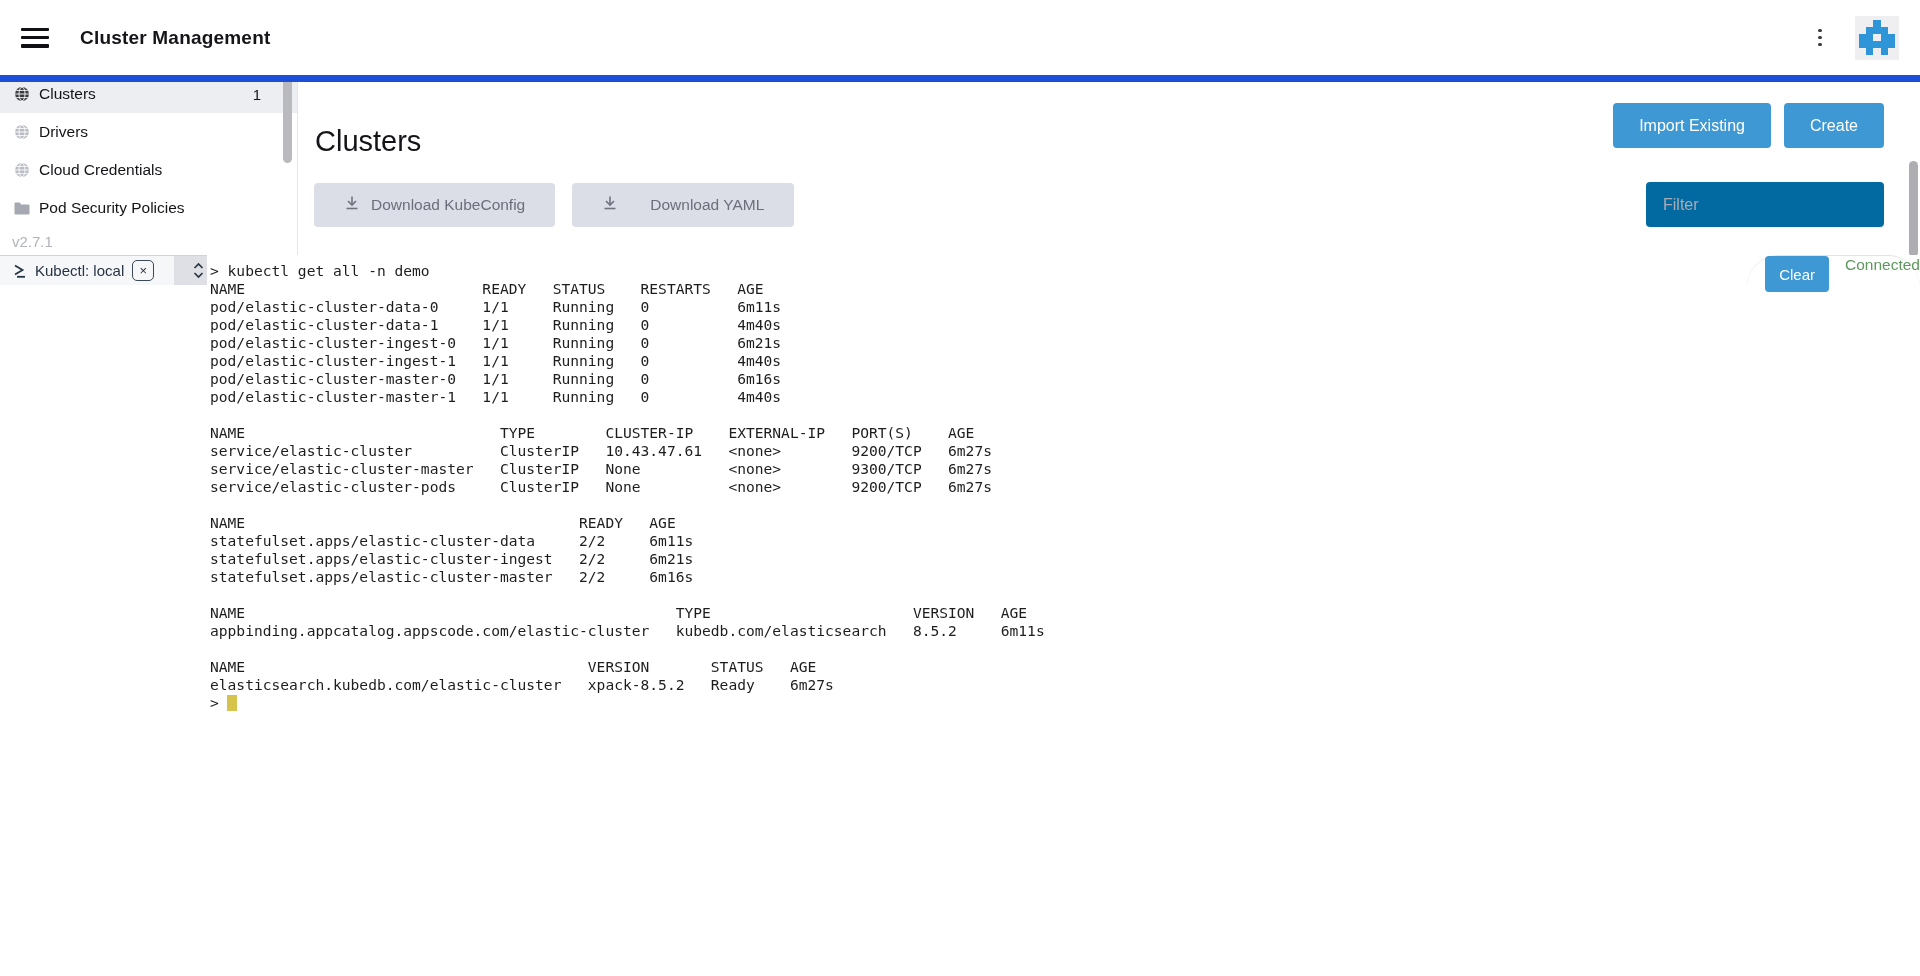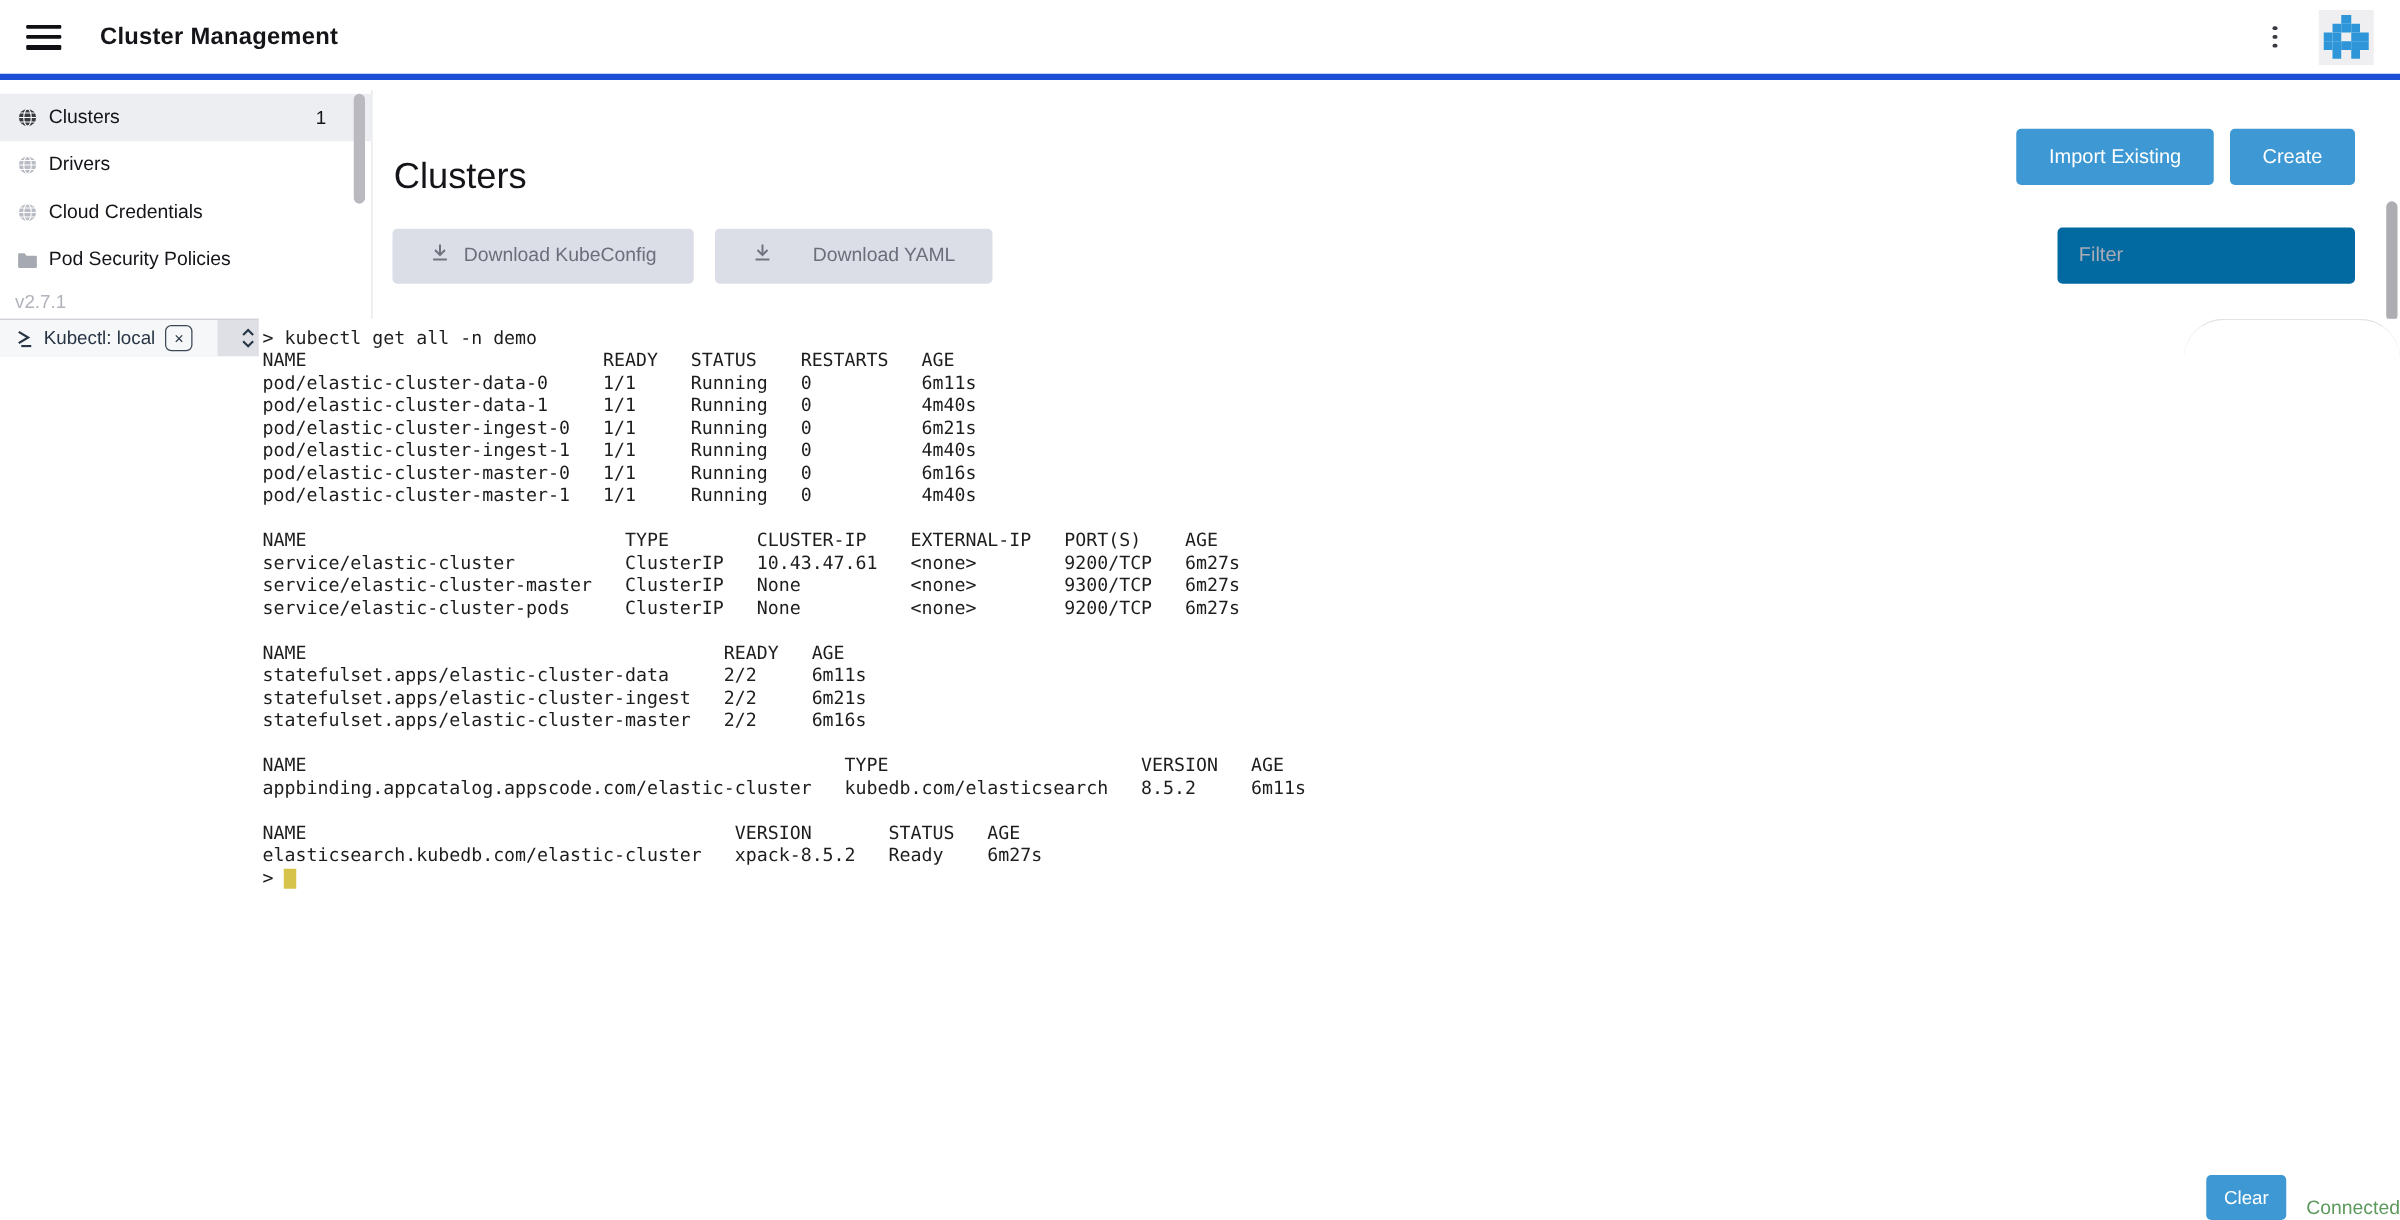--- a/index.html
+++ b/index.html
@@ -10,22 +10,22 @@
   *{box-sizing:border-box;}
   html,body{margin:0;padding:0;}
   body{
     width:1920px;height:976px;position:relative;overflow:hidden;
     background:#ffffff;color:#141419;
     font-family:"Liberation Sans", sans-serif;
   }
 
   
   .app-header{
-    position:absolute;top:0;left:0;right:0;height:64px;background:#fff;
-    border-bottom:5px solid #1d4ed8;display:flex;align-items:center;z-index:40;
+    position:absolute;top:0;left:0;right:0;height:82px;background:#fff;
+    border-bottom:7px solid #1d4ed8;display:flex;align-items:center;z-index:40;
   }
   .hamburger{margin-left:21px;width:28px;height:20px;display:flex;flex-direction:column;justify-content:space-between;cursor:pointer;border:none;background:none;padding:0;}
   .hamburger span{display:block;height:3.6px;background:#0f0f14;border-radius:1px;}
   .app-title{margin-left:31px;font-size:19px;font-weight:700;color:#141419;letter-spacing:.2px;}
   .header-right{margin-left:auto;display:flex;align-items:center;margin-right:21px;}
   .kebab{width:26px;height:30px;display:flex;flex-direction:column;align-items:center;justify-content:center;gap:3.5px;margin-right:22px;cursor:pointer;border:none;background:none;}
   .kebab i{width:3.6px;height:3.6px;background:#3a3a42;border-radius:50%;}
   .avatar{width:44px;height:44px;background:#efeff1;display:grid;grid-template-columns:repeat(5,7.2px);grid-auto-rows:7.2px;justify-content:center;align-content:center;cursor:pointer;}
   .avatar .px{width:7.2px;height:7.2px;}
   .avatar .px.on{background:#2e96d8;}
@@ -58,21 +58,21 @@
   .terminal{position:absolute;left:0;right:0;top:255px;bottom:0;z-index:20;display:flex;flex-direction:row;background:#fff;}
   .tabbar{height:30px;background:#dfe0e5;border-top:1px solid #d2d3d8;display:flex;align-items:stretch;flex:0 0 auto;}
   .term-tab{width:174px;background:#f6f7f9;display:flex;align-items:center;padding:0 8px 0 13px;gap:8px;font-size:15px;color:#273443;cursor:pointer;}
   .term-tab .tab-label{white-space:nowrap;}
   .tab-close{width:22px;height:21px;border:1.6px solid #3c4855;border-radius:5px;display:inline-flex;align-items:center;justify-content:center;font-size:13px;line-height:1;color:#273443;background:none;cursor:pointer;padding:0;}
   .resize-toggle{margin-left:16px;align-self:center;background:none;border:none;padding:2px;cursor:pointer;display:inline-flex;}
   .term-body{flex:1 1 auto;position:relative;padding:7px 0 0 3px;overflow:hidden;cursor:text;}
   .term-body pre{margin:0;font-family:"DejaVu Sans Mono", monospace;font-size:14.6px;line-height:18px;color:#1d1d1d;}
   .prompt-line{display:flex;align-items:center;font-family:"DejaVu Sans Mono", monospace;font-size:14.6px;line-height:18px;color:#1d1d1d;height:18px;}
   .prompt-line .cursor{display:inline-block;width:10px;height:16px;background:var(--cursor);margin-left:8px;}
-  .term-footer{flex:0 0 65px;border-top:1px solid #e2e2e7;background:#fff;display:flex;align-items:flex-end;padding-left:18px;border-radius:32px;}
+  .term-footer{flex:0 0 65px;border-top:1px solid #e2e2e7;background:#fff;display:flex;align-items:flex-start;padding-left:18px;border-radius:32px;}
   .btn-clear{height:36px;padding:0 14px;background:var(--accent);color:#fff;font-size:15px;font-family:inherit;border:none;border-radius:4px;cursor:pointer;}
   .conn-status{margin-left:16px;font-size:15.5px;color:var(--success);}
 </style>
 </head>
 <body>
 
 <header class="app-header">
   <button class="hamburger" aria-label="menu">
     <span></span>
       <span></span>

